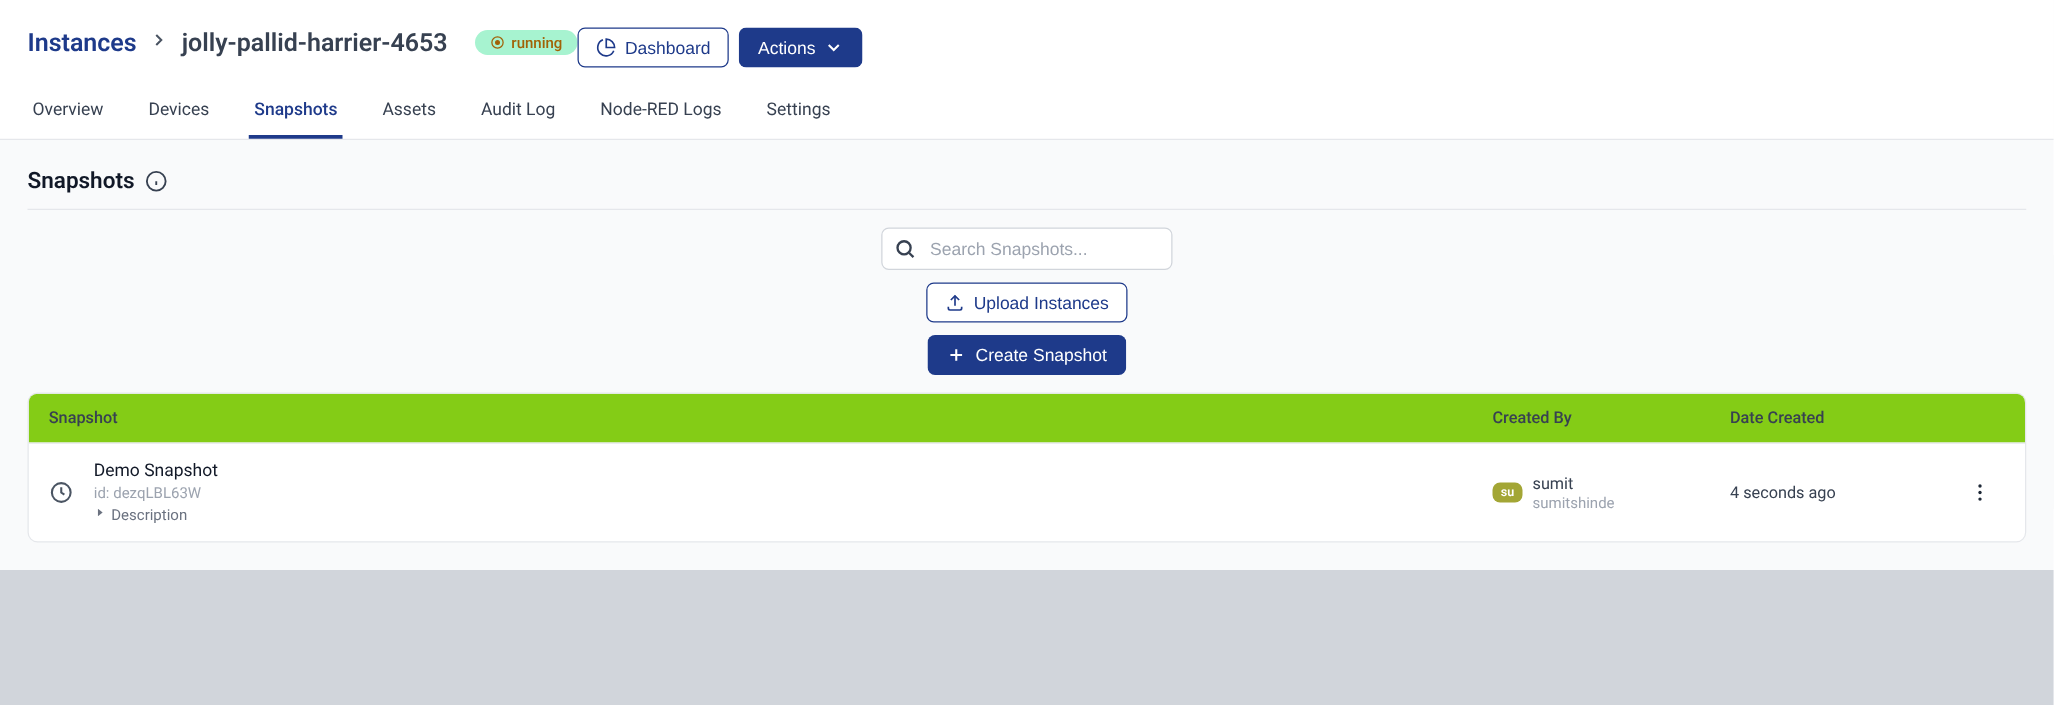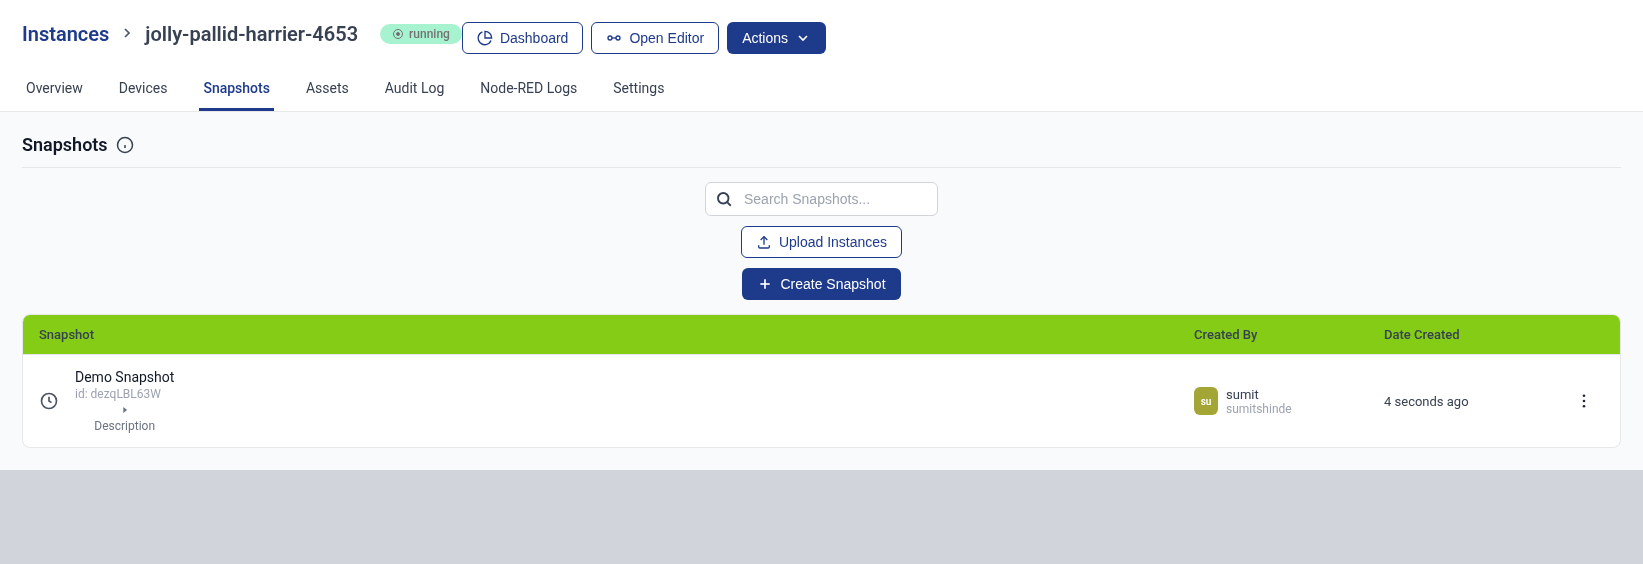--- a/index.html
+++ b/index.html
@@ -2,21 +2,21 @@
 <html><head>
 <meta charset="utf-8">
 <style>
   * { box-sizing: border-box; margin: 0; padding: 0; }
   body { font-family: -apple-system, BlinkMacSystemFont, "Segoe UI", Roboto, sans-serif; background: #fff; color: #1f2937; width: 1643px; }
   .header { padding: 22px 22px 0 22px; display: flex; justify-content: flex-start; align-items: flex-start; }
   .breadcrumb-row { display: flex; align-items: center; gap: 10px; }
   .breadcrumb-link { color: #1e3a8a; font-weight: 600; font-size: 20px; text-decoration: none; }
   .breadcrumb-chevron { color: #4b5563; font-size: 18px; }
   .breadcrumb-current { color: #374151; font-weight: 600; font-size: 20px; }
-  .status-pill { display: inline-flex; align-items: center; gap: 5px; background: #a7f3d0; color: #737373; border-radius: 14px; padding: 3px 12px; font-size: 12px; font-weight: 500; margin-left: 12px; }
+  .status-pill { display: inline-flex; align-items: center; gap: 5px; background: #a7f3d0; color: #a16207; border-radius: 14px; padding: 3px 12px; font-size: 12px; font-weight: 500; margin-left: 12px; }
   .status-pill svg { width: 12px; height: 12px; }
   .subline { font-size: 13px; color: #374151; margin-top: 6px; }
   .subline a { color: #2563eb; text-decoration: none; }
   .header-actions { display: flex; gap: 8px; }
   .btn { display: inline-flex; align-items: center; gap: 7px; padding: 7px 14px; border-radius: 6px; font-size: 14px; font-weight: 500; cursor: pointer; border: 1px solid transparent; white-space: nowrap; }
   .btn svg { width: 16px; height: 16px; flex-shrink: 0; }
   .btn-outline { background: #fff; border-color: #1e3a8a; color: #1e3a8a; }
   .btn-primary { background: #1e3a8a; color: #fff; }
   .tabs { display: flex; gap: 28px; padding: 0 22px; margin-top: 18px; border-bottom: 1px solid #e5e7eb; }
   .tab { padding: 8px 4px 12px 4px; font-size: 14px; color: #374151; cursor: pointer; border-bottom: 3px solid transparent; }
@@ -34,23 +34,23 @@
   .thead { display: flex; background: #84cc16; padding: 12px 16px; font-size: 13px; color: #374151; font-weight: 500; }
   .col-snapshot { flex: 1; }
   .col-created-by { width: 190px; }
   .col-date { width: 180px; }
   .col-actions { width: 40px; }
   .trow { display: flex; align-items: center; padding: 14px 16px; border-top: 1px solid #e5e7eb; }
   .snap-cell { display: flex; align-items: center; gap: 16px; flex: 1; }
   .snap-icon { width: 20px; height: 20px; color: #4b5563; flex-shrink: 0; }
   .snap-name { font-size: 14px; color: #111827; }
   .snap-id { font-size: 12px; color: #9ca3af; margin-top: 2px; }
-  .snap-desc { font-size: 12px; color: #6b7280; margin-top: 4px; display: flex; align-items: center; gap: 4px; cursor: pointer; flex-direction: column; }
+  .snap-desc { font-size: 12px; color: #6b7280; margin-top: 4px; display: flex; gap: 4px; cursor: pointer; }
   .created-cell { width: 190px; display: flex; align-items: center; gap: 8px; }
-  .avatar { width: 24px; height: 28px; border-radius: 6px; background: #a3a635; color: #fff; font-size: 10px; font-weight: 600; display: flex; align-items: center; justify-content: center; flex-shrink: 0; }
+  .avatar { width: 24px; height: 16px; border-radius: 6px; background: #a3a635; color: #fff; font-size: 10px; font-weight: 600; display: flex; align-items: center; justify-content: center; flex-shrink: 0; }
   .user-name { font-size: 13px; color: #374151; }
   .user-handle { font-size: 12px; color: #9ca3af; }
   .date-cell { width: 180px; font-size: 13px; color: #374151; }
   .row-actions { width: 40px; display: flex; justify-content: center; cursor: pointer; }
   .footer-spacer { height: 144px; background: #d1d5db; }
 </style>
 </head>
 <body>
 
 <div class="header">
@@ -72,28 +72,20 @@
       </span>
     </div>
   </div>
   <div class="header-actions">
     <button class="btn btn-outline">
       <svg viewBox="0 0 24 24" fill="none" stroke="currentColor" stroke-width="2">
           <path d="M21 15.9A10 10 0 1 1 8 2.8"></path>
           <path d="M22 12A10 10 0 0 0 12 2v10z"></path>
         </svg>
       <span>Dashboard</span>
-    </button>
-    <button class="btn btn-outline">
-      <svg viewBox="0 0 24 24" fill="none" stroke="currentColor" stroke-width="2">
-          <circle cx="6" cy="12" r="3"></circle>
-          <path d="M9 12h6"></path>
-          <circle cx="18" cy="12" r="3"></circle>
-        </svg>
-      <span>Open Editor</span>
     </button>
     <button class="btn btn-primary">
       <span>Actions</span>
       <svg viewBox="0 0 24 24" fill="none" stroke="currentColor" stroke-width="2.5">
           <polyline points="6 9 12 15 18 9"></polyline>
         </svg>
     </button>
   </div>
 </div>
 

